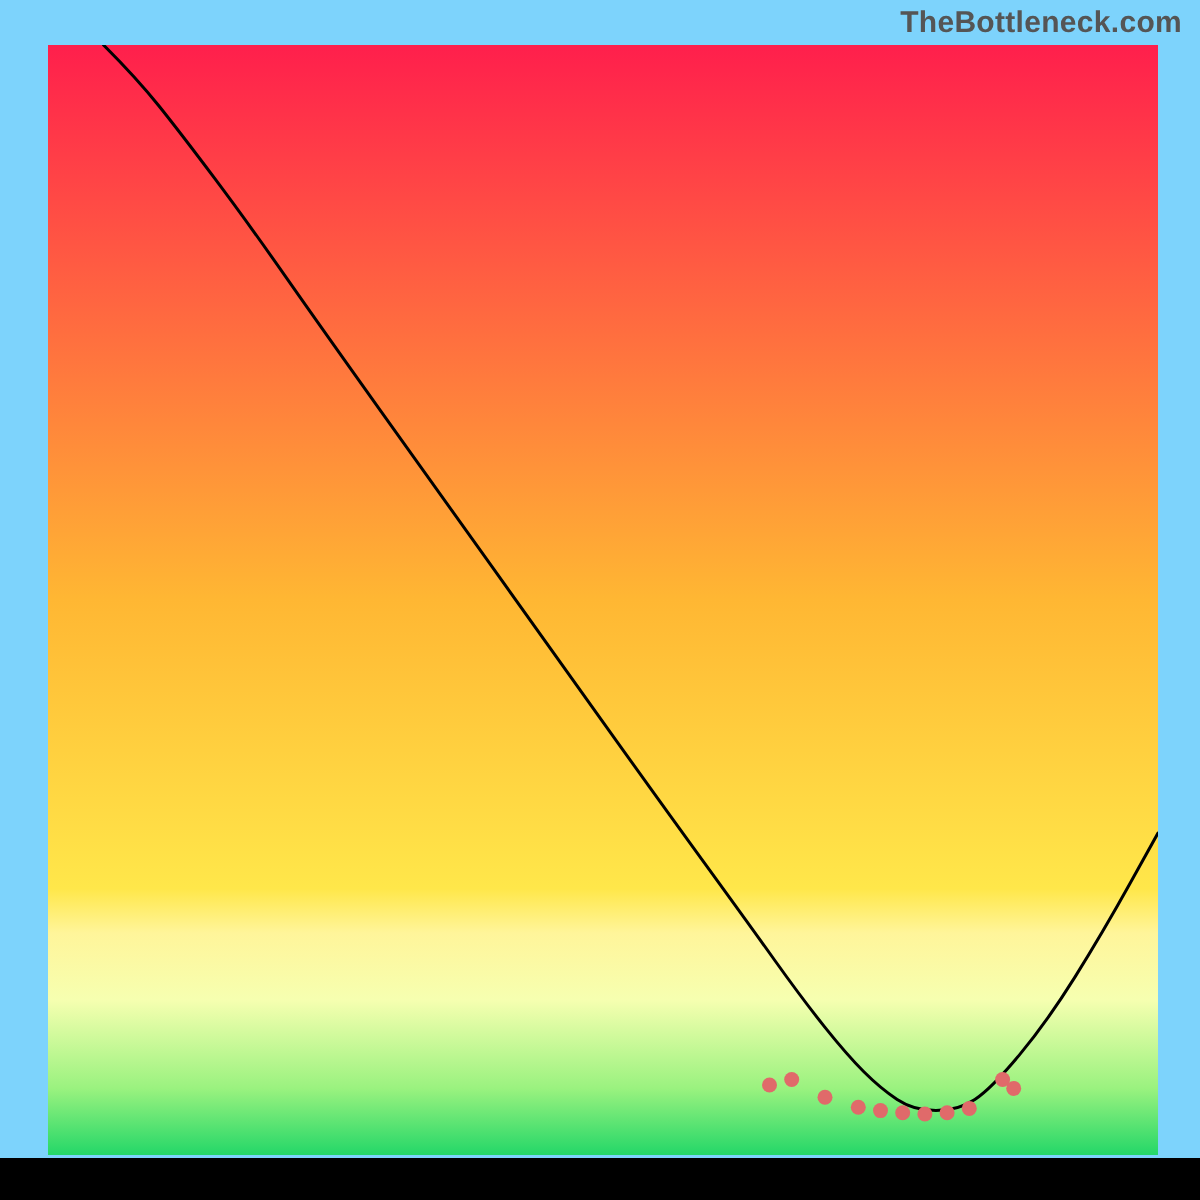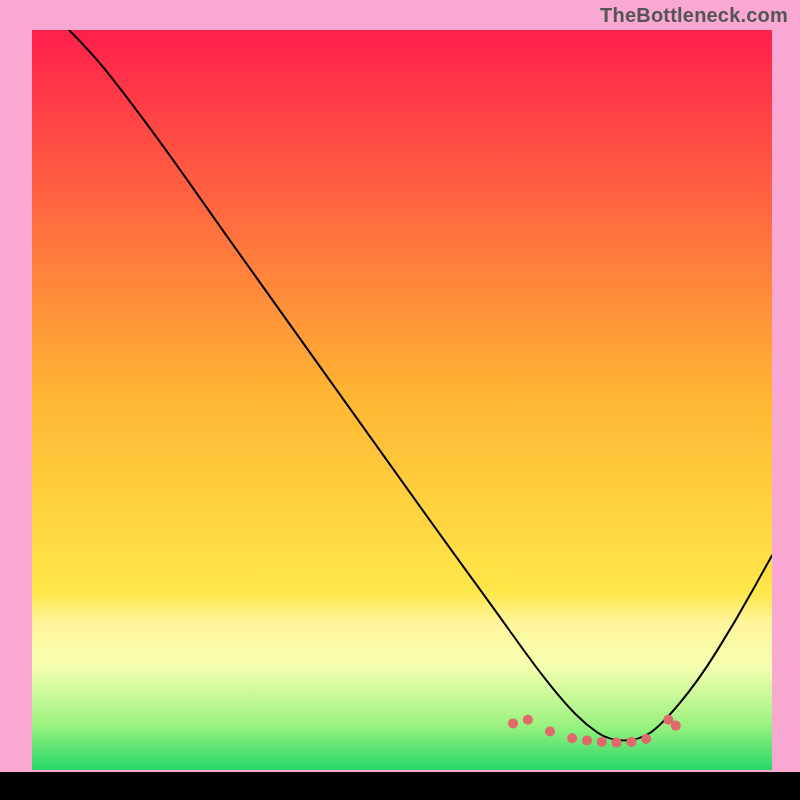--- a/index.html
+++ b/index.html
@@ -8,21 +8,21 @@
     width: 800px;
     height: 800px;
     background: #000000;
     font-family: Arial, Helvetica, sans-serif;
     overflow: hidden;
   }
   .frame {
     position: relative;
     width: 800px;
     height: 772px;
-    background: #f9a8d4;
+    background: #7dd3fc;
   }
   .watermark {
     position: absolute;
     top: 4px;
     right: 12px;
     color: #555555;
     font-size: 20px;
     font-weight: 600;
     letter-spacing: 0.2px;
     user-select: none;

